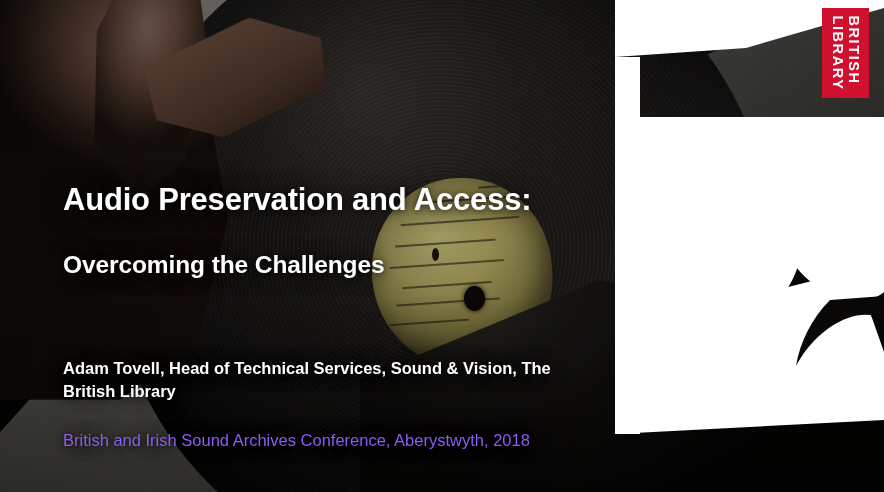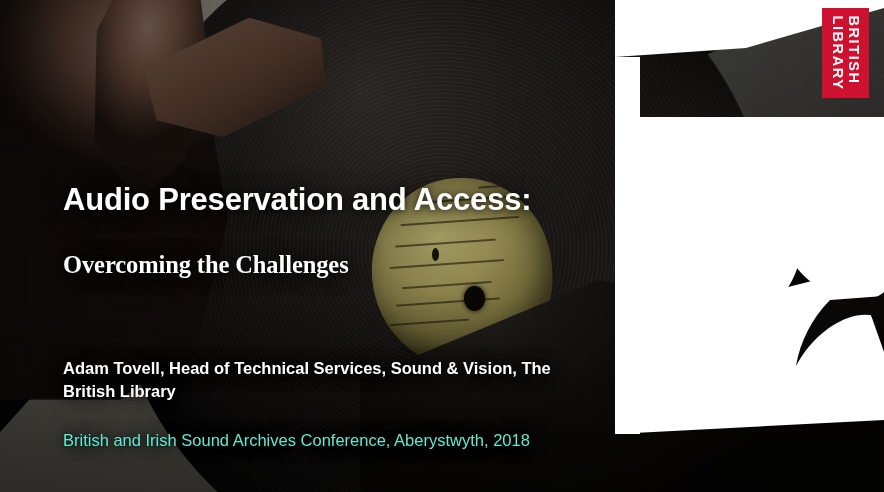--- a/index.html
+++ b/index.html
@@ -227,37 +227,36 @@
   }
   .slide-subtitle {
     position: absolute;
     top: 219px; left: 0;
     color: #ffffff;
     font-size: 24.5px;
     font-weight: bold;
     letter-spacing: -0.1px;
     text-shadow: 0 1px 7px rgba(0,0,0,0.75), 0 0 22px rgba(0,0,0,0.55);
     white-space: nowrap;
-    font-family: Liberation Serif, serif;
   }
   .slide-presenter {
     position: absolute;
     top: 325px; left: 0;
     width: 540px;
     color: #ffffff;
     font-size: 16.5px;
     font-weight: bold;
     line-height: 1.42;
     text-shadow: 0 1px 6px rgba(0,0,0,0.80), 0 0 18px rgba(0,0,0,0.6);
   }
   .slide-event {
     position: absolute;
     top: 397px; left: 0;
     width: 540px;
-    color: #5eead4;
+    color: #8b5cf6;
     font-size: 16.5px;
     font-weight: normal;
     line-height: 1.42;
     text-shadow: 0 1px 6px rgba(0,0,0,0.80), 0 0 18px rgba(0,0,0,0.6);
   }
 </style>
 </head>
 <body>
 
 <div id="slide">

